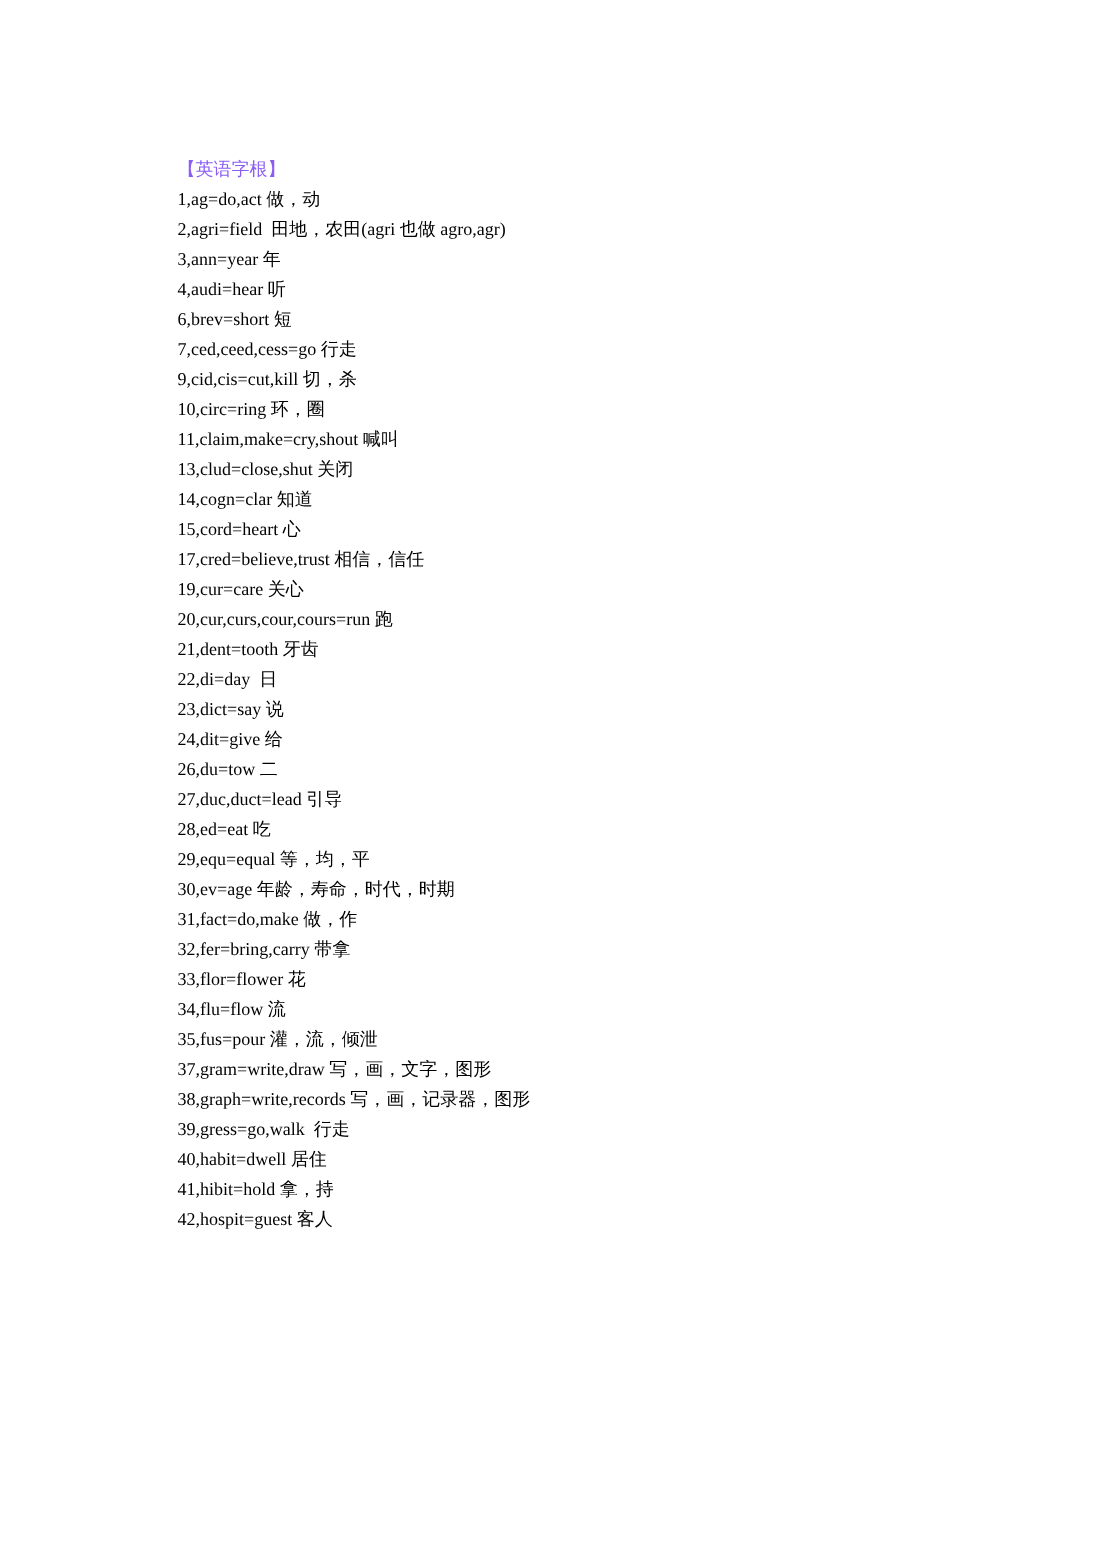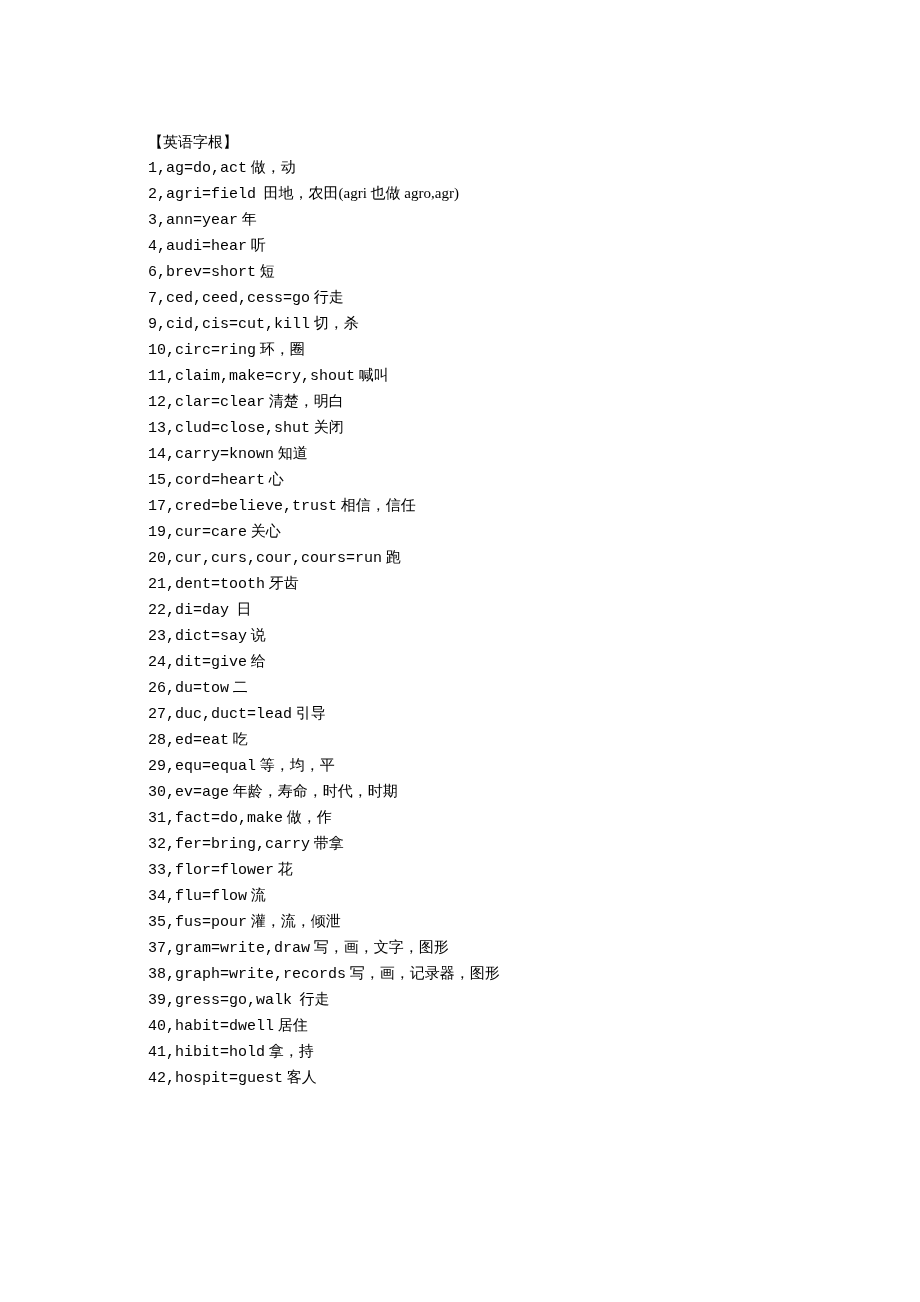--- a/index.html
+++ b/index.html
@@ -9,50 +9,49 @@
     font-family: "SimSun", "宋体", serif;
     width: 920px;
   }
   .page {
     padding: 130px 0 0 148px;
     box-sizing: border-box;
   }
   .title {
     font-size: 15px;
     line-height: 25px;
-    color: #000000;
+    color: #8b5cf6;
   }
   .entry {
     font-size: 15px;
     line-height: 25px;
     color: #000;
     white-space: pre;
   }
   .latin {
-    font-family: Liberation Mono, monospace;
+    font-family: Liberation Serif, serif;
   }
 </style>
 </head>
 <body>
 
 <div class="page">
   <div class="title">【英语字根】</div>
   <div id="list">
       <div class="entry"><span class="latin">1,ag=do,act</span><span> 做，动</span></div>
       <div class="entry"><span class="latin">2,agri=field</span><span>  田地，农田(agri 也做 agro,agr)</span></div>
       <div class="entry"><span class="latin">3,ann=year</span><span> 年</span></div>
       <div class="entry"><span class="latin">4,audi=hear</span><span> 听</span></div>
       <div class="entry"><span class="latin">6,brev=short</span><span> 短</span></div>
       <div class="entry"><span class="latin">7,ced,ceed,cess=go</span><span> 行走</span></div>
       <div class="entry"><span class="latin">9,cid,cis=cut,kill</span><span> 切，杀</span></div>
       <div class="entry"><span class="latin">10,circ=ring</span><span> 环，圈</span></div>
       <div class="entry"><span class="latin">11,claim,make=cry,shout</span><span> 喊叫</span></div>
-      <div class="entry"><span class="latin">12,clar=clear</span><span> 清楚，明白</span></div>
       <div class="entry"><span class="latin">13,clud=close,shut</span><span> 关闭</span></div>
-      <div class="entry"><span class="latin">14,carry=known</span><span> 知道</span></div>
+      <div class="entry"><span class="latin">14,cogn=clar</span><span> 知道</span></div>
       <div class="entry"><span class="latin">15,cord=heart</span><span> 心</span></div>
       <div class="entry"><span class="latin">17,cred=believe,trust</span><span> 相信，信任</span></div>
       <div class="entry"><span class="latin">19,cur=care</span><span> 关心</span></div>
       <div class="entry"><span class="latin">20,cur,curs,cour,cours=run</span><span> 跑</span></div>
       <div class="entry"><span class="latin">21,dent=tooth</span><span> 牙齿</span></div>
       <div class="entry"><span class="latin">22,di=day</span><span>  日</span></div>
       <div class="entry"><span class="latin">23,dict=say</span><span> 说</span></div>
       <div class="entry"><span class="latin">24,dit=give</span><span> 给</span></div>
       <div class="entry"><span class="latin">26,du=tow</span><span> 二</span></div>
       <div class="entry"><span class="latin">27,duc,duct=lead</span><span> 引导</span></div>

